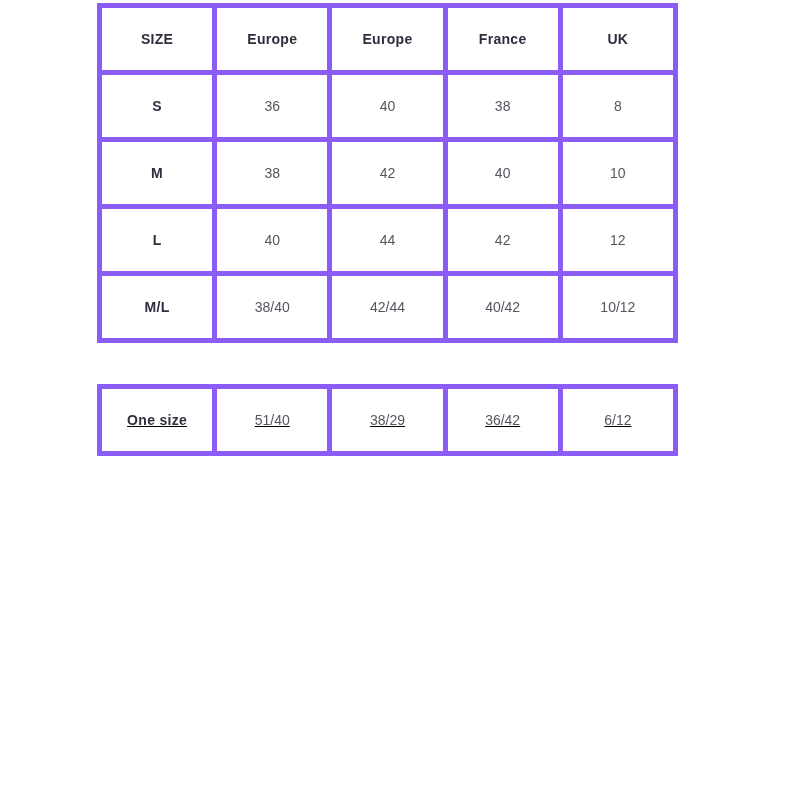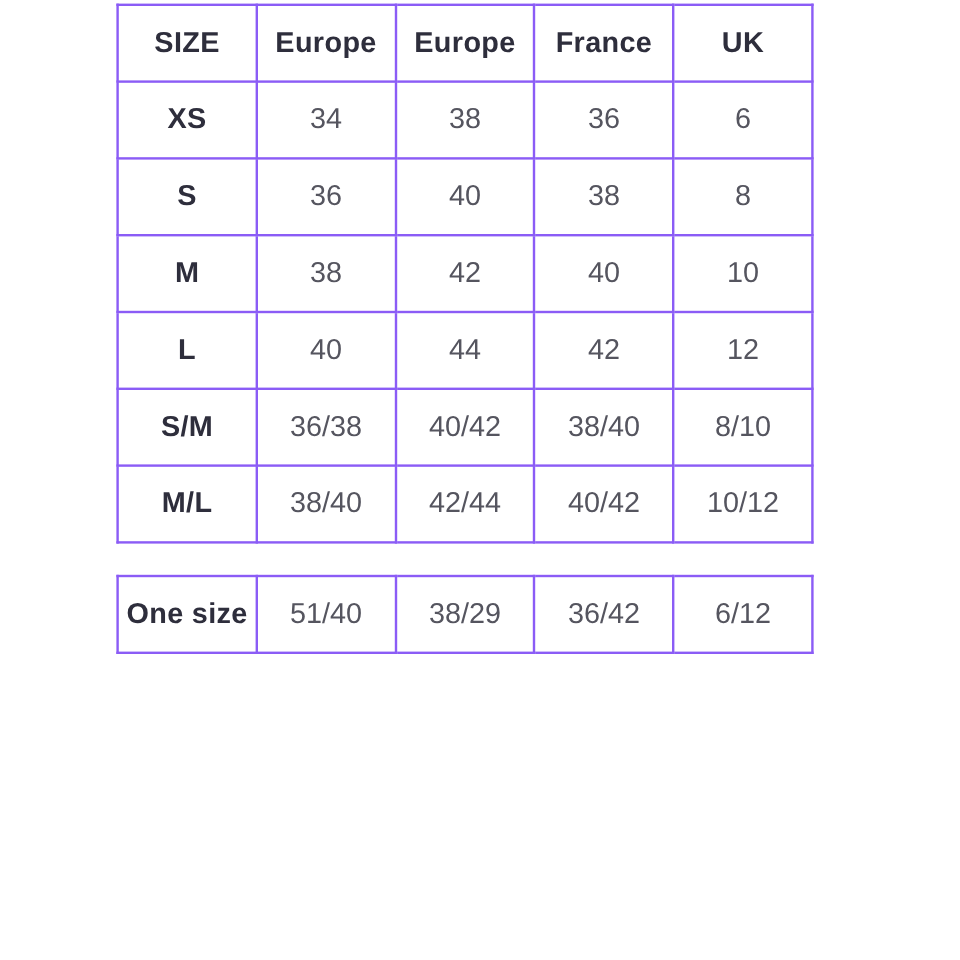--- a/index.html
+++ b/index.html
@@ -16,29 +16,30 @@
     top: 3px;
     width: 581px;
   }
   table {
     border-collapse: collapse;
     table-layout: fixed;
     width: 581px;
     background: #ffffff;
   }
   table.secondary {
-    margin-top: 26px;
+    margin-top: 41px;
+    text-decoration: underline;
   }
   th, td {
-    border: 2px solid #8b5cf6;
+    border: 5px solid #8b5cf6;
     height: 62px;
     text-align: center;
     vertical-align: middle;
     padding: 0;
-    font-size: 24px;
+    font-size: 14px;
     line-height: 1;
     background: #ffffff;
   }
   th, td.label-cell {
     font-weight: bold;
     color: #2e2e3c;
     letter-spacing: 0.3px;
   }
   td.value-cell {
     font-weight: normal;
@@ -55,53 +56,39 @@
       <tr>
           <th>SIZE</th>
           <th>Europe</th>
           <th>Europe</th>
           <th>France</th>
           <th>UK</th>
         </tr>
     </thead>
     <tbody>
         <tr>
-          <td class="label-cell">XS</td>
-          <td class="value-cell">34</td>
-          <td class="value-cell">38</td>
-          <td class="value-cell">36</td>
-          <td class="value-cell">6</td>
-        </tr>
-        <tr>
           <td class="label-cell">S</td>
           <td class="value-cell">36</td>
           <td class="value-cell">40</td>
           <td class="value-cell">38</td>
           <td class="value-cell">8</td>
         </tr>
         <tr>
           <td class="label-cell">M</td>
           <td class="value-cell">38</td>
           <td class="value-cell">42</td>
           <td class="value-cell">40</td>
           <td class="value-cell">10</td>
         </tr>
         <tr>
           <td class="label-cell">L</td>
           <td class="value-cell">40</td>
           <td class="value-cell">44</td>
           <td class="value-cell">42</td>
           <td class="value-cell">12</td>
-        </tr>
-        <tr>
-          <td class="label-cell">S/M</td>
-          <td class="value-cell">36/38</td>
-          <td class="value-cell">40/42</td>
-          <td class="value-cell">38/40</td>
-          <td class="value-cell">8/10</td>
         </tr>
         <tr>
           <td class="label-cell">M/L</td>
           <td class="value-cell">38/40</td>
           <td class="value-cell">42/44</td>
           <td class="value-cell">40/42</td>
           <td class="value-cell">10/12</td>
         </tr>
       </tbody>
   </table>

